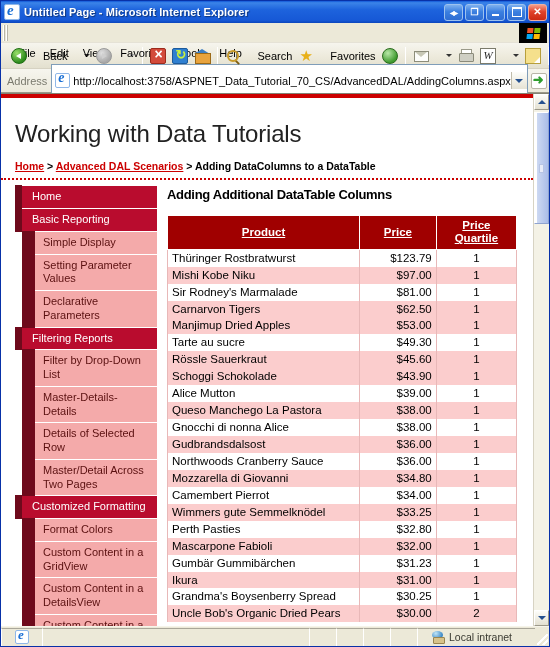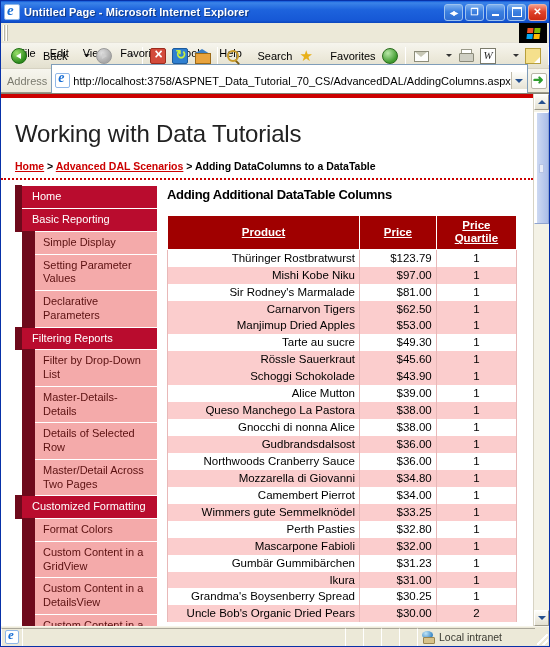--- a/index.html
+++ b/index.html
@@ -304,21 +304,21 @@
     padding: 1px 4px;
     border-left: 1px solid #e8b8b8;
     border-right: 1px solid #e8b8b8;
     color: #000;
     line-height: 1.3;
     white-space: nowrap;
     overflow: hidden;
   }
   table#grid tr.alt td { background: #fbcdcd; }
   table#grid tr.norm td { background: #ffffff; }
-  td.c-product { text-align: right; }
+  td.c-product { text-align: left; }
   td.c-price { text-align: right; }
   td.c-quart { text-align: center; }
   col.w-product { width: 55%; }
   col.w-price  { width: 22%; }
   col.w-quart  { width: 23%; }
 
   
   #vscroll {
     width: 16px; flex: 0 0 16px;
     background: #f1efe2;
@@ -350,21 +350,21 @@
   #statusbar {
     height: 20px; flex: 0 0 20px;
     background: #ece9d8;
     border-top: 1px solid #f6f4ea;
     display: flex; align-items: center;
     font-size: 10.5px; color: #3a3a32;
   }
   .sb-cell {
     height: 18px; display:flex; align-items:center;
     border-left: 1px solid #fff; border-top: 1px solid #aaa79a;
-    padding: 0 3px;
+    padding: 0 13px;
     text-align: center;
   }
   #sb-icon-cell { flex:0 0 20px; justify-content:center; }
   #sb-status-icon { width:14px;height:14px;background:#fff;border:1px solid #8fb7e8;border-radius:2px;position:relative;overflow:hidden;}
   #sb-status-icon::before{content:"e";position:absolute;left:2px;top:-4px;font-family:"Liberation Serif",serif;font-style:italic;font-weight:bold;font-size:13px;color:#1a6fd4;}
   #sb-main { flex:1 1 auto; }
   .sb-pad { flex:0 0 18px; }
   #sb-zone { flex:0 0 118px; display:flex; align-items:center; gap:4px; }
   #sb-zone-icon { width:14px;height:14px;position:relative;flex:0 0 14px;}
   #sb-zone-icon::before{content:"";position:absolute;left:1px;top:1px;width:11px;height:8px;border-radius:50%;background:radial-gradient(circle at 35% 30%,#bfe4f7,#3a87c4 75%);}

